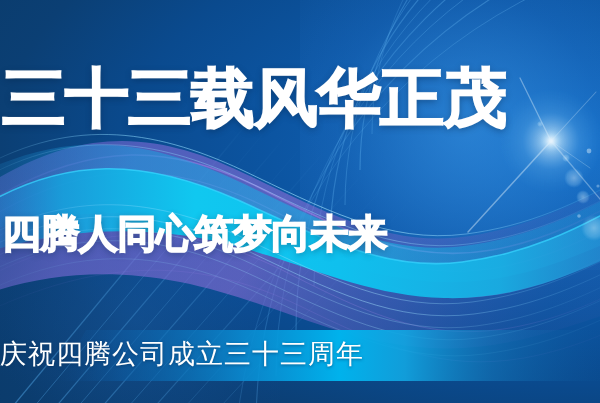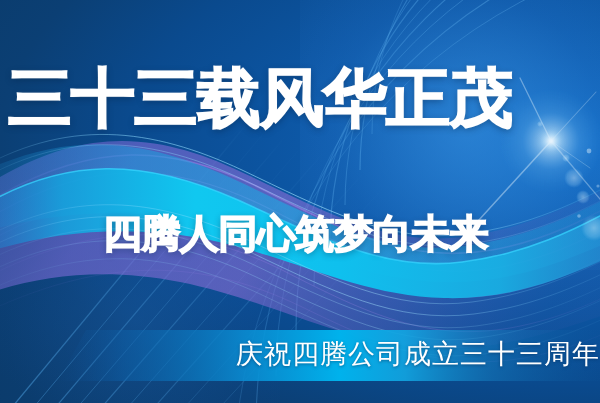--- a/index.html
+++ b/index.html
@@ -49,23 +49,23 @@
   }
 
   
   .titles {
     position: absolute;
     left: 0; top: 0;
     width: 600px; height: 403px;
   }
   .line {
     position: absolute;
-    left: 8px;
+    left: 2px;
     width: 480px;
-    text-align: right;
+    text-align: left;
     color: #ffffff;
     font-weight: 700;
     font-family: "Liberation Sans", sans-serif;
     white-space: nowrap;
   }
   .line1 {
     top: 62px;
     font-size: 64px;
     line-height: 72px;
     letter-spacing: -1px;
@@ -77,21 +77,21 @@
     font-size: 39px;
     line-height: 70px;
     letter-spacing: -0.5px;
     text-shadow: 0 2px 7px rgba(4,30,64,0.45), 0 0 2px rgba(255,255,255,0.5);
     -webkit-text-stroke: 1.6px #ffffff;
   }
   .subtitle {
     position: absolute;
     left: 0; top: 337px;
     width: 600px;
-    text-align: right;
+    text-align: left;
     color: #ffffff;
     font-family: "Liberation Serif", serif;
     font-weight: 400;
     font-size: 27px;
     line-height: 34px;
     letter-spacing: 1px;
     white-space: nowrap;
     text-shadow: 0 1px 3px rgba(6,45,90,0.55);
   }
 </style>

